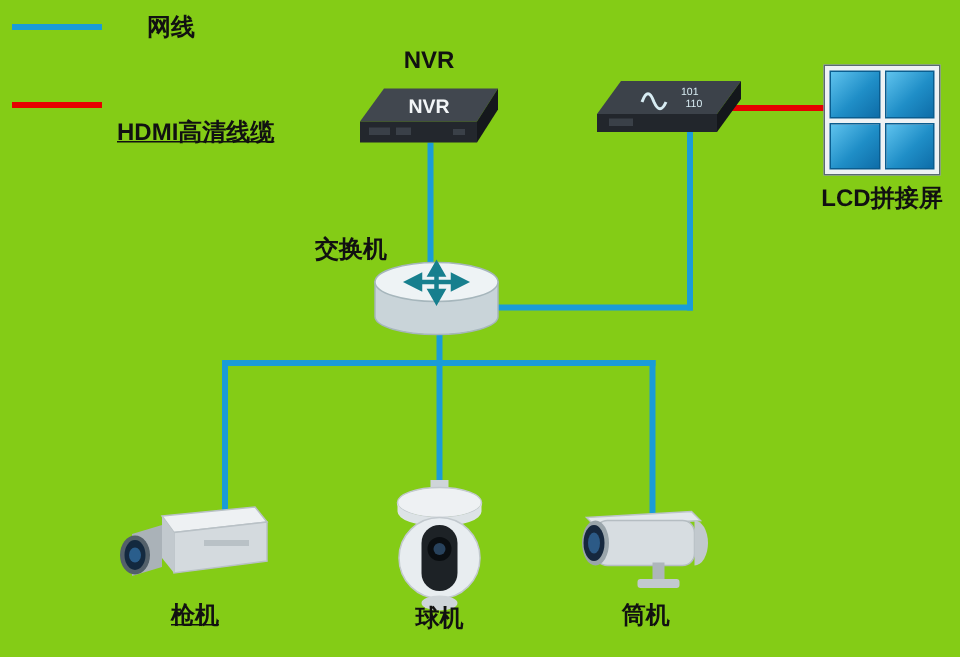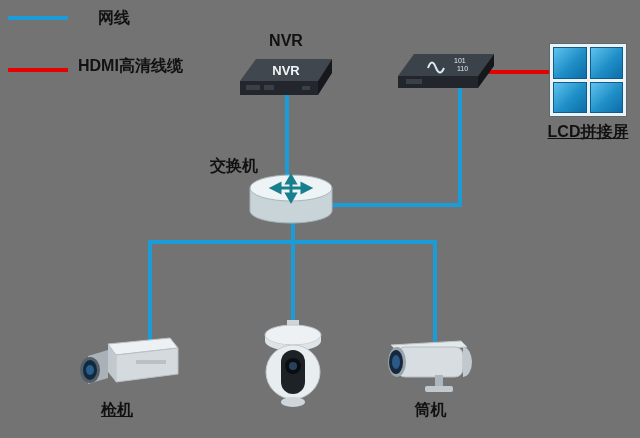--- a/index.html
+++ b/index.html
@@ -1,21 +1,21 @@
 <!DOCTYPE html>
 <html style="--net: #1a9cd8; --hdmi: #e60000;"><head>
 <meta charset="utf-8">
 <style>
   * { margin: 0; padding: 0; box-sizing: border-box; }
   html, body { background: #fff; font-family: "Liberation Sans", sans-serif; }
   .canvas {
     position: relative;
     width: 640px;
     height: 438px;
-    background: #737373;
+    background: #84cc16;
     overflow: hidden;
   }
   .line { position: absolute; z-index: 1; }
   .line.net  { background: var(--net, #1a9cd8); }
   .line.hdmi { background: var(--hdmi, #e60000); }
   .label {
     position: absolute;
     z-index: 3;
     font-weight: 700;
     font-size: 16px;
@@ -41,21 +41,21 @@
 </style>
 </head>
 <body>
 
 <div class="canvas">
 
   <div class="line net" style="left:8px;  top:16px; width:60px; height:4px;"></div>
   <div class="label" style="left:98px; top:8px;">网线</div>
 
   <div class="line hdmi" style="left:8px;  top:68px; width:60px; height:4px;"></div>
-  <div class="label" style="left:78px; top:56px;">HDMI高清线缆</div>
+  <div class="label" style="left:78px; top:78px;text-decoration:underline;">HDMI高清线缆</div>
 
   <div class="line net" style="left:285px; top:95px;  width:4px;   height:85px;"></div>
   <div class="line net" style="left:458px; top:88px;  width:4px;   height:119px;"></div>
   <div class="line net" style="left:330px; top:203px; width:132px; height:4px;"></div>
   <div class="line net" style="left:291px; top:220px; width:4px;   height:24px;"></div>
   <div class="line net" style="left:148px; top:240px; width:289px; height:4px;"></div>
   <div class="line net" style="left:148px; top:240px; width:4px;   height:100px;"></div>
   <div class="line net" style="left:291px; top:240px; width:4px;   height:90px;"></div>
   <div class="line net" style="left:433px; top:240px; width:4px;   height:102px;"></div>
 
@@ -85,21 +85,21 @@
       <rect x="8" y="29" width="16" height="5" fill="#3a4048"></rect>
     </svg>
   </div>
 
   <div class="device lcd" style="left:549px; top:43px; width:78px; height:74px;">
     <div class="panel"></div>
     <div class="panel"></div>
     <div class="panel"></div>
     <div class="panel"></div>
   </div>
-  <div class="label center" style="left:536px; top:122px; width:104px;text-decoration:underline;">LCD拼接屏</div>
+  <div class="label center" style="left:536px; top:122px; width:104px;">LCD拼接屏</div>
 
   <div class="label" style="left:210px; top:156px;font-family:Liberation Serif, serif;">交换机</div>
   <div class="device" style="left:246px; top:171px; width:90px; height:56px;">
     <svg viewBox="0 0 90 56">
       <path d="M4,17 L4,40 A41,12 0 0 0 86,40 L86,17 Z" fill="#c9d4d9" stroke="#a6b6bc" stroke-width="1"></path>
       <ellipse cx="45" cy="17" rx="41" ry="13" fill="#eef3f5" stroke="#a6b6bc" stroke-width="1"></ellipse>
       <g stroke="#177f8e" stroke-width="3" fill="#177f8e">
         <line x1="45" y1="11" x2="45" y2="24"></line>
         <polygon points="45,5 41,12 49,12"></polygon>
         <polygon points="45,30 41,23 49,23"></polygon>
@@ -115,34 +115,35 @@
       <polygon points="30,14 92,8 100,18 38,25" fill="#eef1f3" stroke="#b9c1c6" stroke-width="1"></polygon>
       <polygon points="38,25 100,18 100,44 38,52" fill="#d4dade" stroke="#b9c1c6" stroke-width="1"></polygon>
       <polygon points="30,14 38,25 38,52 30,42" fill="#c2c9ce"></polygon>
       <polygon points="10,26 30,20 30,48 10,54" fill="#aab2b8"></polygon>
       <ellipse cx="12" cy="40" rx="10" ry="13" fill="#53606a"></ellipse>
       <ellipse cx="12" cy="40" rx="7" ry="10" fill="#13293f"></ellipse>
       <ellipse cx="12" cy="40" rx="4" ry="5" fill="#2a5e8c"></ellipse>
       <rect x="58" y="30" width="30" height="4" fill="#b9c1c6"></rect>
     </svg>
   </div>
-  <div class="label center" style="left:67px; top:400px; width:100px;text-decoration:underline;">枪机</div>
+  <div class="label center" style="left:80px; top:400px; width:100px;text-decoration:underline;">枪机</div>
 
   <div class="device" style="left:253px; top:320px; width:80px; height:92px;">
     <svg viewBox="0 0 80 92">
       <rect x="34" y="0" width="12" height="6" fill="#cfd5d9"></rect>
       <ellipse cx="40" cy="15" rx="28" ry="10" fill="#eef1f3" stroke="#c2c9ce" stroke-width="1"></ellipse>
       <path d="M12,15 l0,6 a28,10 0 0 0 56,0 l0,-6 a28,10 0 0 1 -56,0 z" fill="#dde3e6"></path>
       <circle cx="40" cy="52" r="27" fill="#e8edf0" stroke="#c2c9ce" stroke-width="1"></circle>
       <rect x="28" y="30" width="24" height="44" rx="12" fill="#1d2226"></rect>
       <circle cx="40" cy="46" r="8" fill="#0a0e11"></circle>
       <circle cx="40" cy="46" r="4" fill="#28425c"></circle>
       <ellipse cx="40" cy="82" rx="12" ry="5" fill="#cfd5d9"></ellipse>
     </svg>
   </div>
+  <div class="label center" style="left:253px; top:402px; width:80px;">球机</div>
 
   <div class="device" style="left:383px; top:333px; width:95px; height:64px;">
     <svg viewBox="0 0 95 64">
       <polygon points="8,12 78,8 84,14 14,18" fill="#e3e8eb" stroke="#bcc4c9" stroke-width="1"></polygon>
       <rect x="14" y="14" width="66" height="30" rx="8" fill="#d7dde1" stroke="#b5bdc2" stroke-width="1"></rect>
       <path d="M80,14 a9,15 0 0 1 0,30 z" fill="#c2c9ce"></path>
       <ellipse cx="14" cy="29" rx="9" ry="15" fill="#9aa5ab"></ellipse>
       <ellipse cx="13" cy="29" rx="7" ry="12" fill="#16283e"></ellipse>
       <ellipse cx="13" cy="29" rx="4" ry="7" fill="#2c5a86"></ellipse>
       <rect x="52" y="42" width="8" height="12" fill="#aeb6bb"></rect>

